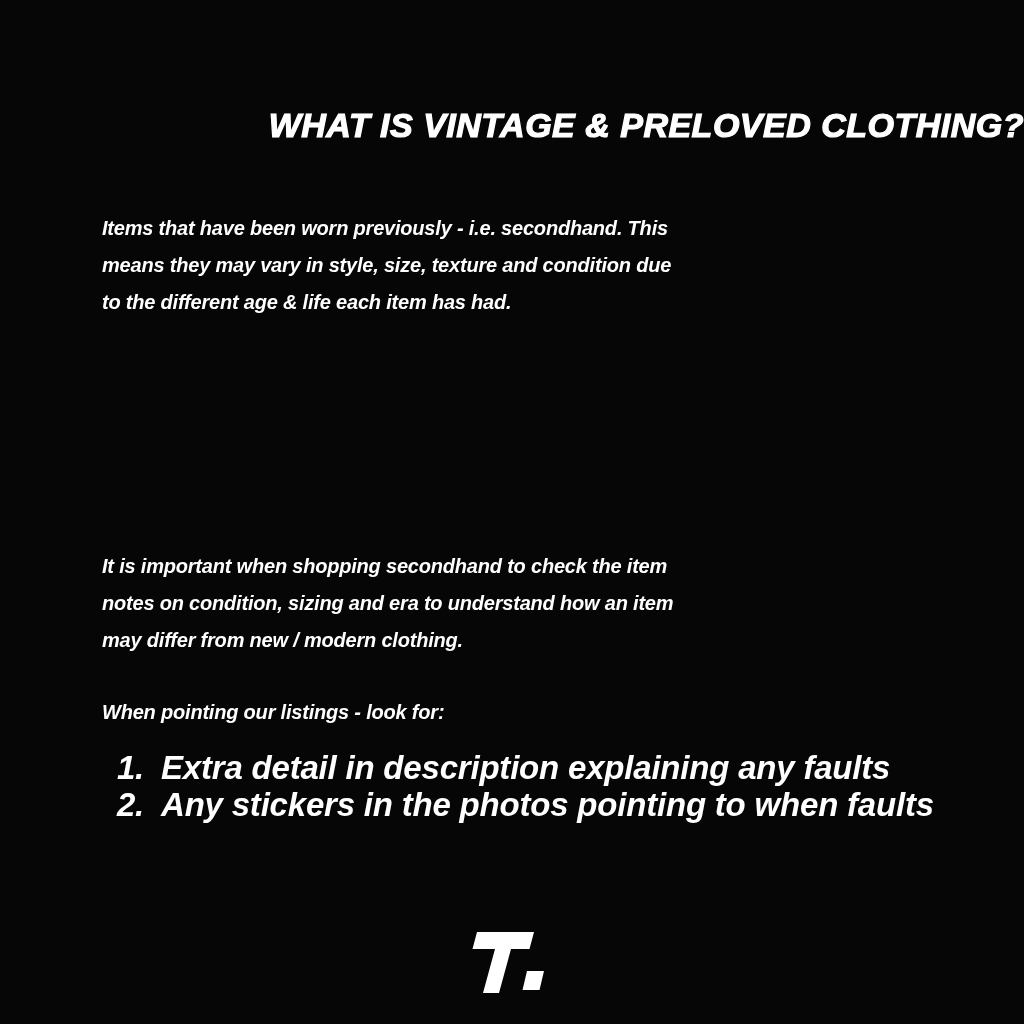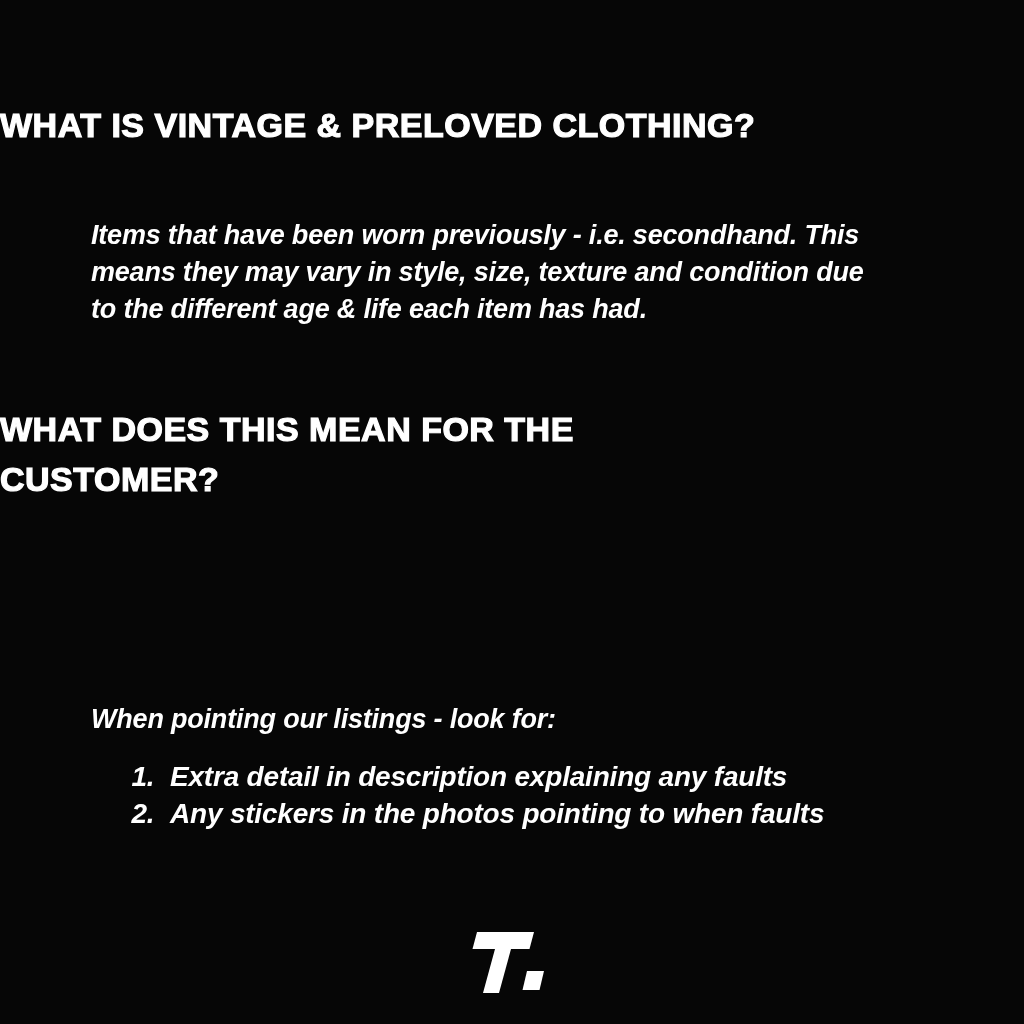--- a/index.html
+++ b/index.html
@@ -13,54 +13,55 @@
     height: 1024px;
     background: #060606;
     color: #ffffff;
     font-family: "Liberation Sans", sans-serif;
     overflow: hidden;
   }
   .heading {
     position: absolute;
     left: 0;
     width: 1024px;
-    text-align: left;
+    text-align: right;
     font-weight: bold;
     font-size: 34px;
     letter-spacing: 0.5px;
     line-height: 36px;
     white-space: pre-line;
+    font-style: italic;
     -webkit-text-stroke: 1.2px #ffffff;
   }
   .heading-primary { top: 84px; }
   .heading-secondary { top: 376px; line-height: 50px; }
   .body-text {
     position: absolute;
-    left: 91px;
+    left: 102px;
     width: 860px;
     font-weight: bold;
     font-style: italic;
-    font-size: 27px;
+    font-size: 20px;
     line-height: 37px;
     letter-spacing: -0.2px;
     white-space: pre-line;
   }
   .intro-paragraph { top: 190px; }
   .customer-paragraph { top: 528px; }
   .listings-note { top: 674px; }
   ol.checklist {
     position: absolute;
     left: 97px;
     top: 745px;
     width: 860px;
-    margin: 13px;
+    margin: 4px;
     padding-left: 52px;
     font-weight: bold;
     font-style: italic;
-    font-size: 28px;
+    font-size: 33px;
     line-height: 37px;
     letter-spacing: -0.2px;
   }
   ol.checklist li {
     padding-left: 8px;
   }
   .logo {
     position: absolute;
     left: 468px;
     top: 928px;
@@ -74,23 +75,24 @@
 <body>
 
 <div class="canvas">
 
   <h1 class="heading heading-primary">WHAT IS VINTAGE &amp; PRELOVED CLOTHING?</h1>
 
   <p class="body-text intro-paragraph">Items that have been worn previously - i.e. secondhand. This
 means they may vary in style, size, texture and condition due
 to the different age &amp; life each item has had.</p>
 
-  <h2 class="heading heading-secondary">WHAT DOES THIS MEAN FOR THE
-CUSTOMER?</h2>
 
+  <p class="body-text customer-paragraph">It is important when shopping secondhand to check the item
+notes on condition, sizing and era to understand how an item
+may differ from new / modern clothing.</p>
 
   <p class="body-text listings-note">When pointing our listings - look for:</p>
 
   <ol class="checklist">
     <li>Extra detail in description explaining any faults</li>
     <li>Any stickers in the photos pointing to when faults</li>
   </ol>
 
   <div class="logo" role="img" aria-label="T.">
     <svg viewBox="0 0 80 70" xmlns="http://www.w3.org/2000/svg">

